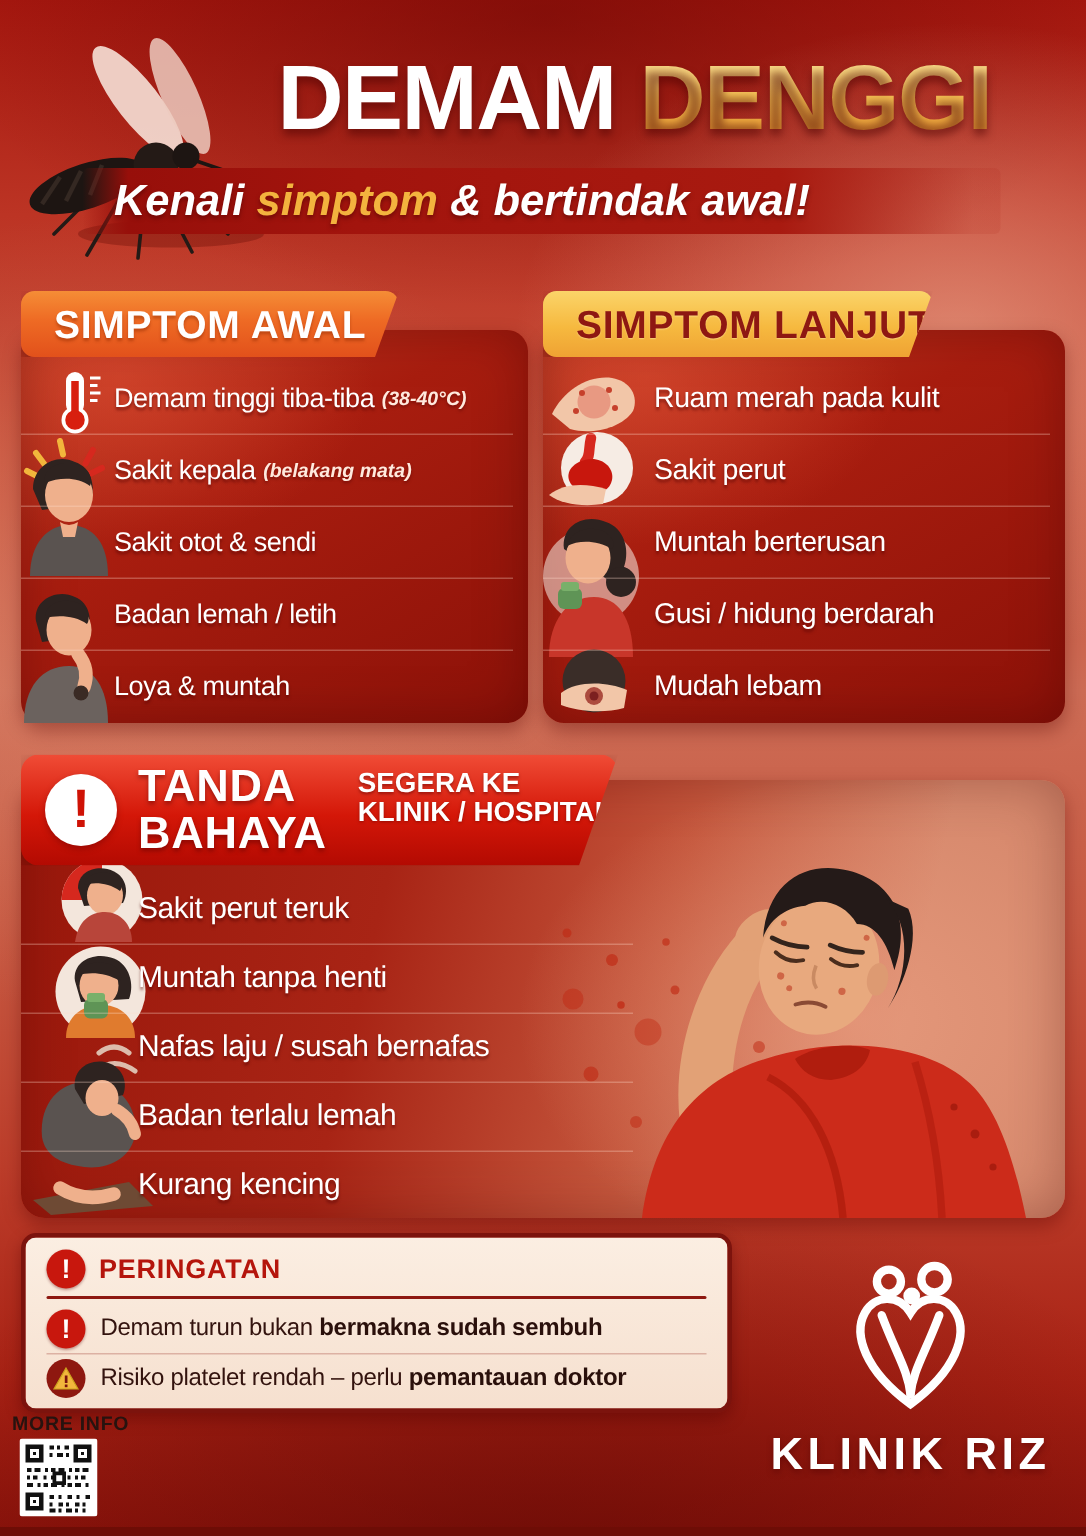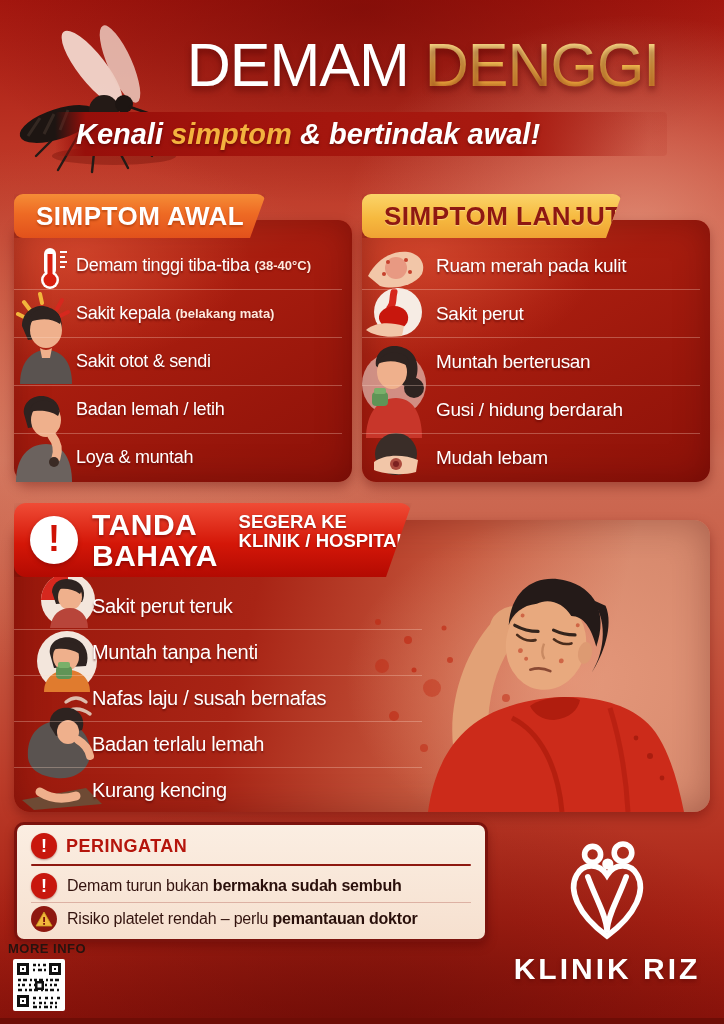--- a/index.html
+++ b/index.html
@@ -10,21 +10,21 @@
       radial-gradient(ellipse 420px 300px at 88% 22%, rgba(244,186,160,0.55), rgba(244,186,160,0) 70%),
       radial-gradient(ellipse 500px 380px at 10% 40%, rgba(235,160,130,0.30), rgba(235,160,130,0) 70%),
       radial-gradient(ellipse 620px 300px at 50% 1%, rgba(105,6,3,0.55), rgba(105,6,3,0) 65%),
       radial-gradient(ellipse 760px 420px at 50% 102%, rgba(90,8,4,0.55), rgba(90,8,4,0) 62%),
       linear-gradient(180deg,#a6170f 0%,#bc3424 14%,#c7523c 30%,#cd6c55 45%,#c75a43 60%,#bc3d2a 76%,#a82114 90%,#8c130b 100%);
   }
   .poster::after{content:"";position:absolute;left:0;right:0;bottom:0;height:6px;background:#6e0d06;}
   .abs{position:absolute;}
 
   
-  .title{left:138px;top:30px;width:570px;text-align:center;font-size:61px;font-weight:normal;
+  .title{left:138px;top:30px;width:570px;text-align:center;font-size:61px;font-weight:bold;
          letter-spacing:-1px;color:#fff;white-space:nowrap;
          text-shadow:0 4px 6px rgba(70,0,0,.5);}
   .title .gold{background:linear-gradient(180deg,#fdeaa6 0%,#f7c052 50%,#e88f28 100%);
          -webkit-background-clip:text;background-clip:text;color:transparent;
          -webkit-text-fill-color:transparent;}
   .subtitle-band{left:55px;top:112px;width:612px;height:44px;border-radius:4px;
      background:linear-gradient(90deg,rgba(150,12,8,0) 0%,#970f0a 5%,#a2140d 30%,#a81a10 76%,rgba(171,26,16,0.12) 97%);
      display:flex;align-items:center;justify-content:center;padding-right:106px;box-sizing:border-box;}
   .subtitle-band .txt{font-size:29px;font-weight:bold;font-style:italic;color:#fff;white-space:nowrap;
      text-shadow:0 2px 3px rgba(70,0,0,.5);}
@@ -41,21 +41,21 @@
   .col-rows{position:absolute;left:0;top:22px;right:0;}
   .rowitem{height:47px;display:flex;align-items:center;white-space:nowrap;
      border-bottom:1px solid rgba(255,222,205,.30);margin:0 10px 0 0;}
   .rowitem.last{border-bottom:none;}
   .panel-awal .rowitem{padding-left:62px;}
   .panel-lanjut .rowitem{padding-left:74px;}
   .row-text{font-size:18px;font-weight:normal;color:#fff;letter-spacing:-.3px;
      text-shadow:0 2px 2px rgba(80,0,0,.55);}
   .panel-lanjut .row-text{font-size:19px;}
   .row-note{font-size:13px;font-weight:bold;color:#ffe9dd;margin-left:5px;
-     text-shadow:0 1px 2px rgba(80,0,0,.5);}
+     text-shadow:0 1px 2px rgba(80,0,0,.5);font-style:italic;}
 
   .banner{height:44px;display:flex;align-items:center;z-index:5;
      clip-path:polygon(0 0,100% 0,calc(100% - 16px) 100%,0 100%);
      border-radius:9px;box-shadow:0 4px 8px rgba(90,10,0,.4);}
   .banner-awal{left:14px;top:194px;width:252px;
      background:linear-gradient(180deg,#f58d36 0%,#ee6a24 45%,#e2511b 100%);}
   .banner-lanjut{left:362px;top:194px;width:260px;
      background:linear-gradient(180deg,#fbd469 0%,#f6b93f 55%,#efa233 100%);}
   .banner .label{font-size:26px;font-weight:bold;padding-left:22px;letter-spacing:.5px;}
   .banner-awal .label{color:#fff;text-shadow:0 2px 2px rgba(140,40,0,.45);}

